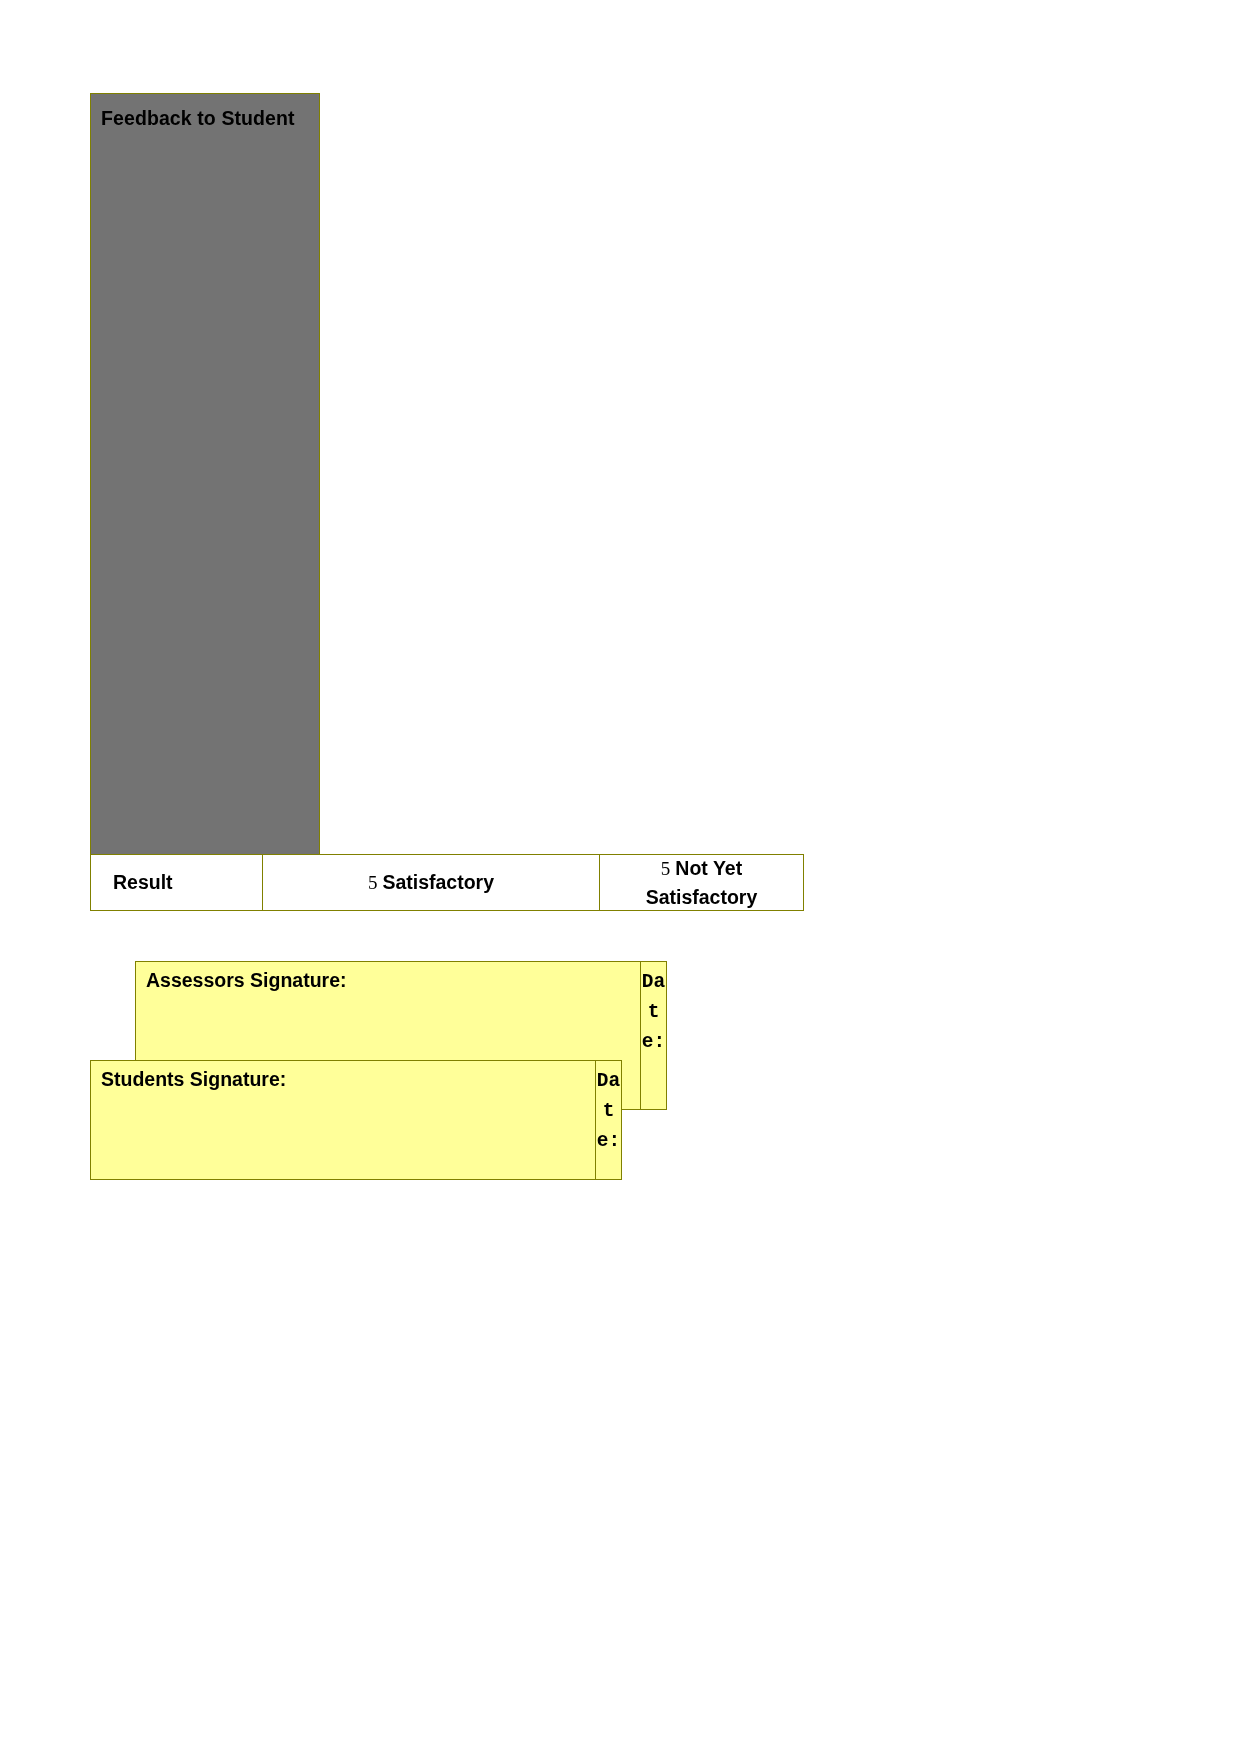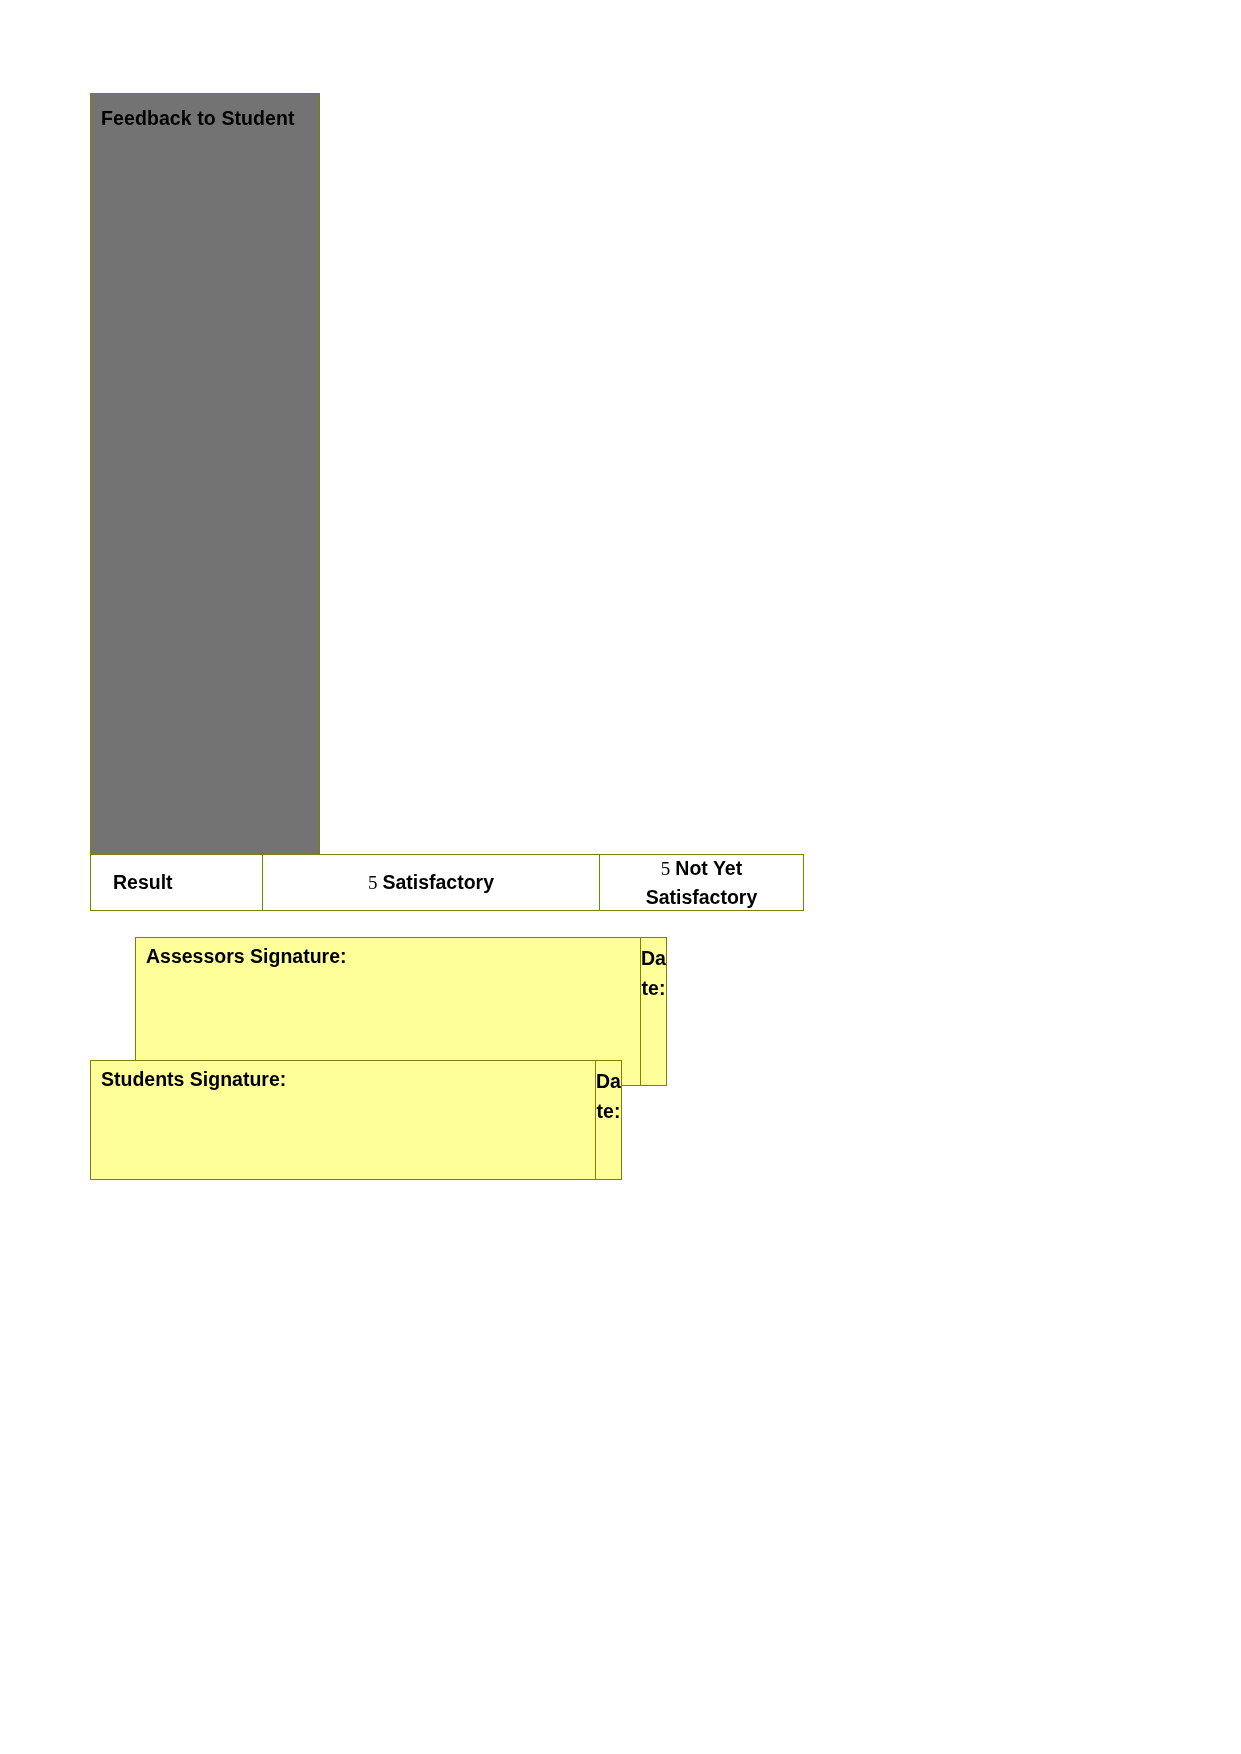--- a/index.html
+++ b/index.html
@@ -90,21 +90,21 @@
     padding-right: 5px;
   }
 
   
   .sig-row {
     position: absolute;
     left: 90px;
     display: flex;
     align-items: stretch;
   }
-  .sig-row-1 { top: 937px; height: 149px; padding-left: 45px; }
+  .sig-row-1 { top: 961px; height: 149px; padding-left: 45px; }
   .sig-row-2 { top: 1060px; height: 120px; }
 
   .sig-cell {
     background: #ffff99;
     border: 1px solid #808000;
     box-sizing: border-box;
     font-size: 19.5px;
     font-weight: bold;
   }
   .sig-name-cell {
@@ -112,20 +112,21 @@
     padding: 7px 0 0 10px;
     border-right: none;
   }
   .sig-date-cell {
     width: 27px;
     padding: 5px 0 0 0;
     text-align: center;
     line-height: 30px;
     overflow: hidden;
     word-break: break-all;
+    font-family: Liberation Mono, monospace;
   }
 </style>
 </head>
 <body>
 
 <div class="page">
 
   <div class="feedback-block">
     <div class="feedback-label">Feedback to Student</div>
   </div>

